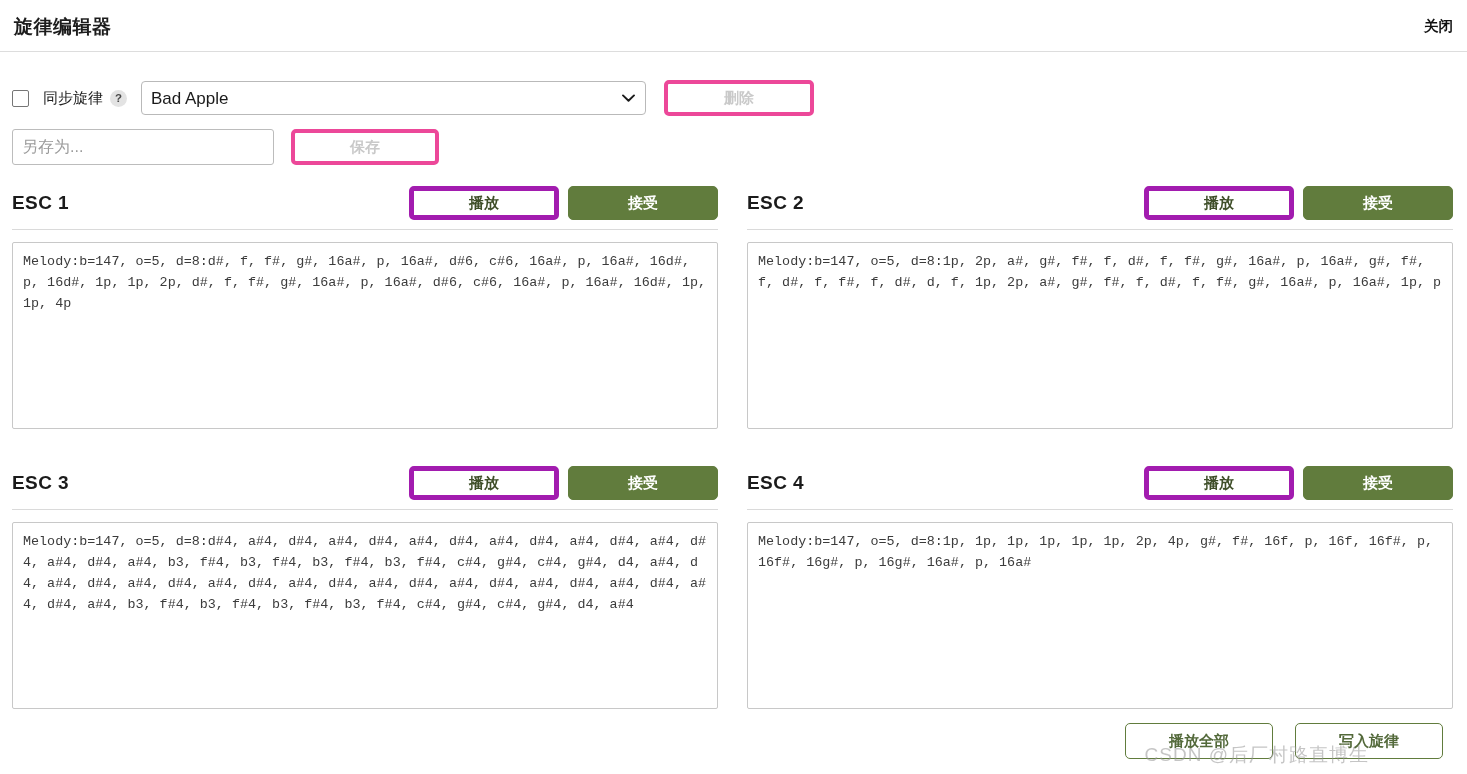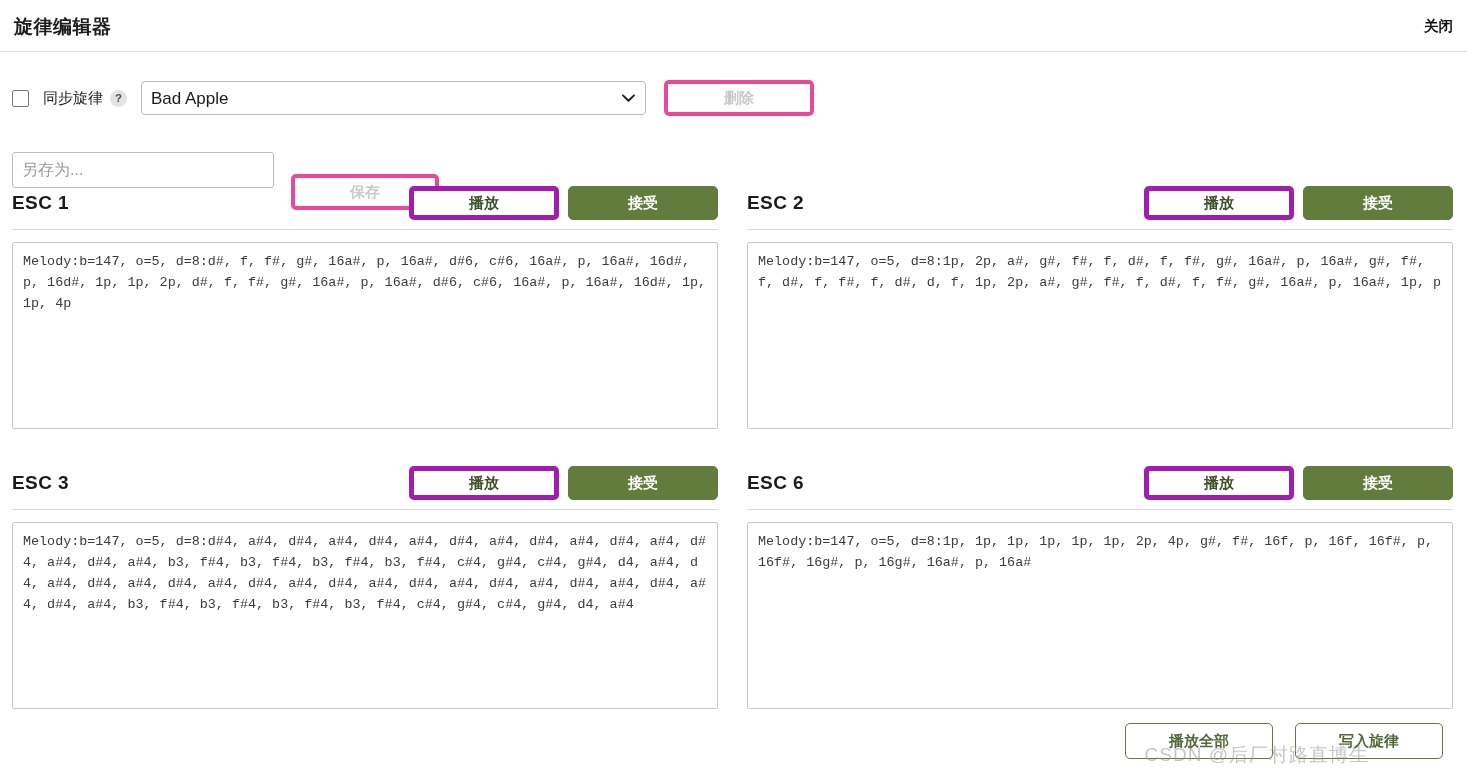--- a/index.html
+++ b/index.html
@@ -127,21 +127,21 @@
     align-items: center;
     justify-content: center;
     white-space: nowrap;
   }
   .btn-disabled {
     border: 4px solid #ec4899;
     color: #c9c9c9;
     cursor: default;
   }
   .btn-delete { width: 150px; height: 36px; }
-  .btn-save   { width: 148px; height: 36px; margin-top: 45px; }
+  .btn-save   { width: 148px; height: 36px; }
 
   .saveas-input {
     width: 262px;
     height: 36px;
     border: 1px solid #bcbcbc;
     border-radius: 3px;
     background: #fff;
     font-family: "Liberation Sans", sans-serif;
     font-size: 16px;
     color: #222;
@@ -299,21 +299,21 @@
       <div class="panel-btns">
         <div class="btn btn-play">播放</div>
         <div class="btn btn-accept">接受</div>
       </div>
     </div>
     <textarea class="melody-text" style="">Melody:b=147, o=5, d=8:d#4, a#4, d#4, a#4, d#4, a#4, d#4, a#4, d#4, a#4, d#4, a#4, d#4, a#4, d#4, a#4, b3, f#4, b3, f#4, b3, f#4, b3, f#4, c#4, g#4, c#4, g#4, d4, a#4, d4, a#4, d#4, a#4, d#4, a#4, d#4, a#4, d#4, a#4, d#4, a#4, d#4, a#4, d#4, a#4, d#4, a#4, d#4, a#4, b3, f#4, b3, f#4, b3, f#4, b3, f#4, c#4, g#4, c#4, g#4, d4, a#4</textarea>
   </div>
 
   <div class="panel" id="panel-esc4">
     <div class="panel-head">
-      <div class="esc-title">ESC 6</div>
+      <div class="esc-title">ESC 4</div>
       <div class="panel-btns">
         <div class="btn btn-play">播放</div>
         <div class="btn btn-accept">接受</div>
       </div>
     </div>
     <textarea class="melody-text" style="">Melody:b=147, o=5, d=8:1p, 1p, 1p, 1p, 1p, 1p, 2p, 4p, g#, f#, 16f, p, 16f, 16f#, p, 16f#, 16g#, p, 16g#, 16a#, p, 16a#</textarea>
   </div>
 
   <div class="footer-actions">
     <div class="btn btn-outline-green">播放全部</div>

